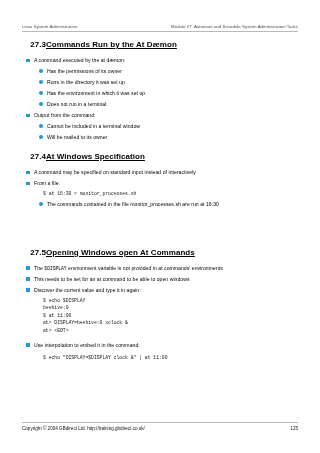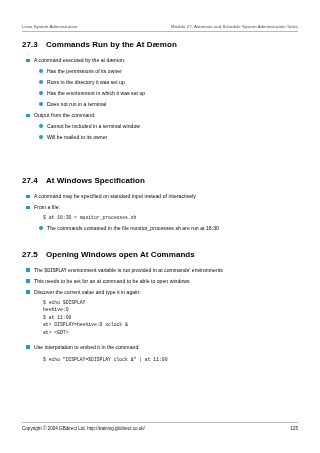--- a/index.html
+++ b/index.html
@@ -60,31 +60,33 @@
     font-weight: bold;
     margin: 0 0 0 0;
     padding: 0;
     letter-spacing: 0.05px;
     color: #000;
     display: flex;
   }
   h2.section-heading .num {
     width: 24px;
     flex: 0 0 24px;
+    text-align: right;
   }
   h2.section-heading .ttl {
     flex: 1 1 auto;
+    text-decoration: underline;
   }
 
   .section {
     margin-bottom: 0;
   }
   .sec-27-3 { margin-top: 0px; }
-  .sec-27-4 { margin-top: 33px; }
-  .sec-27-5 { margin-top: 16px; }
+  .sec-27-4 { margin-top: 9px; }
+  .sec-27-5 { margin-top: 38px; }
 
   ul.lvl1 {
     list-style: none;
     margin: 6px 0 0 0;
     padding: 0 0 0 12px;
   }
   ul.lvl2 {
     list-style: none;
     margin: 0;
     padding: 0 0 0 13px;

